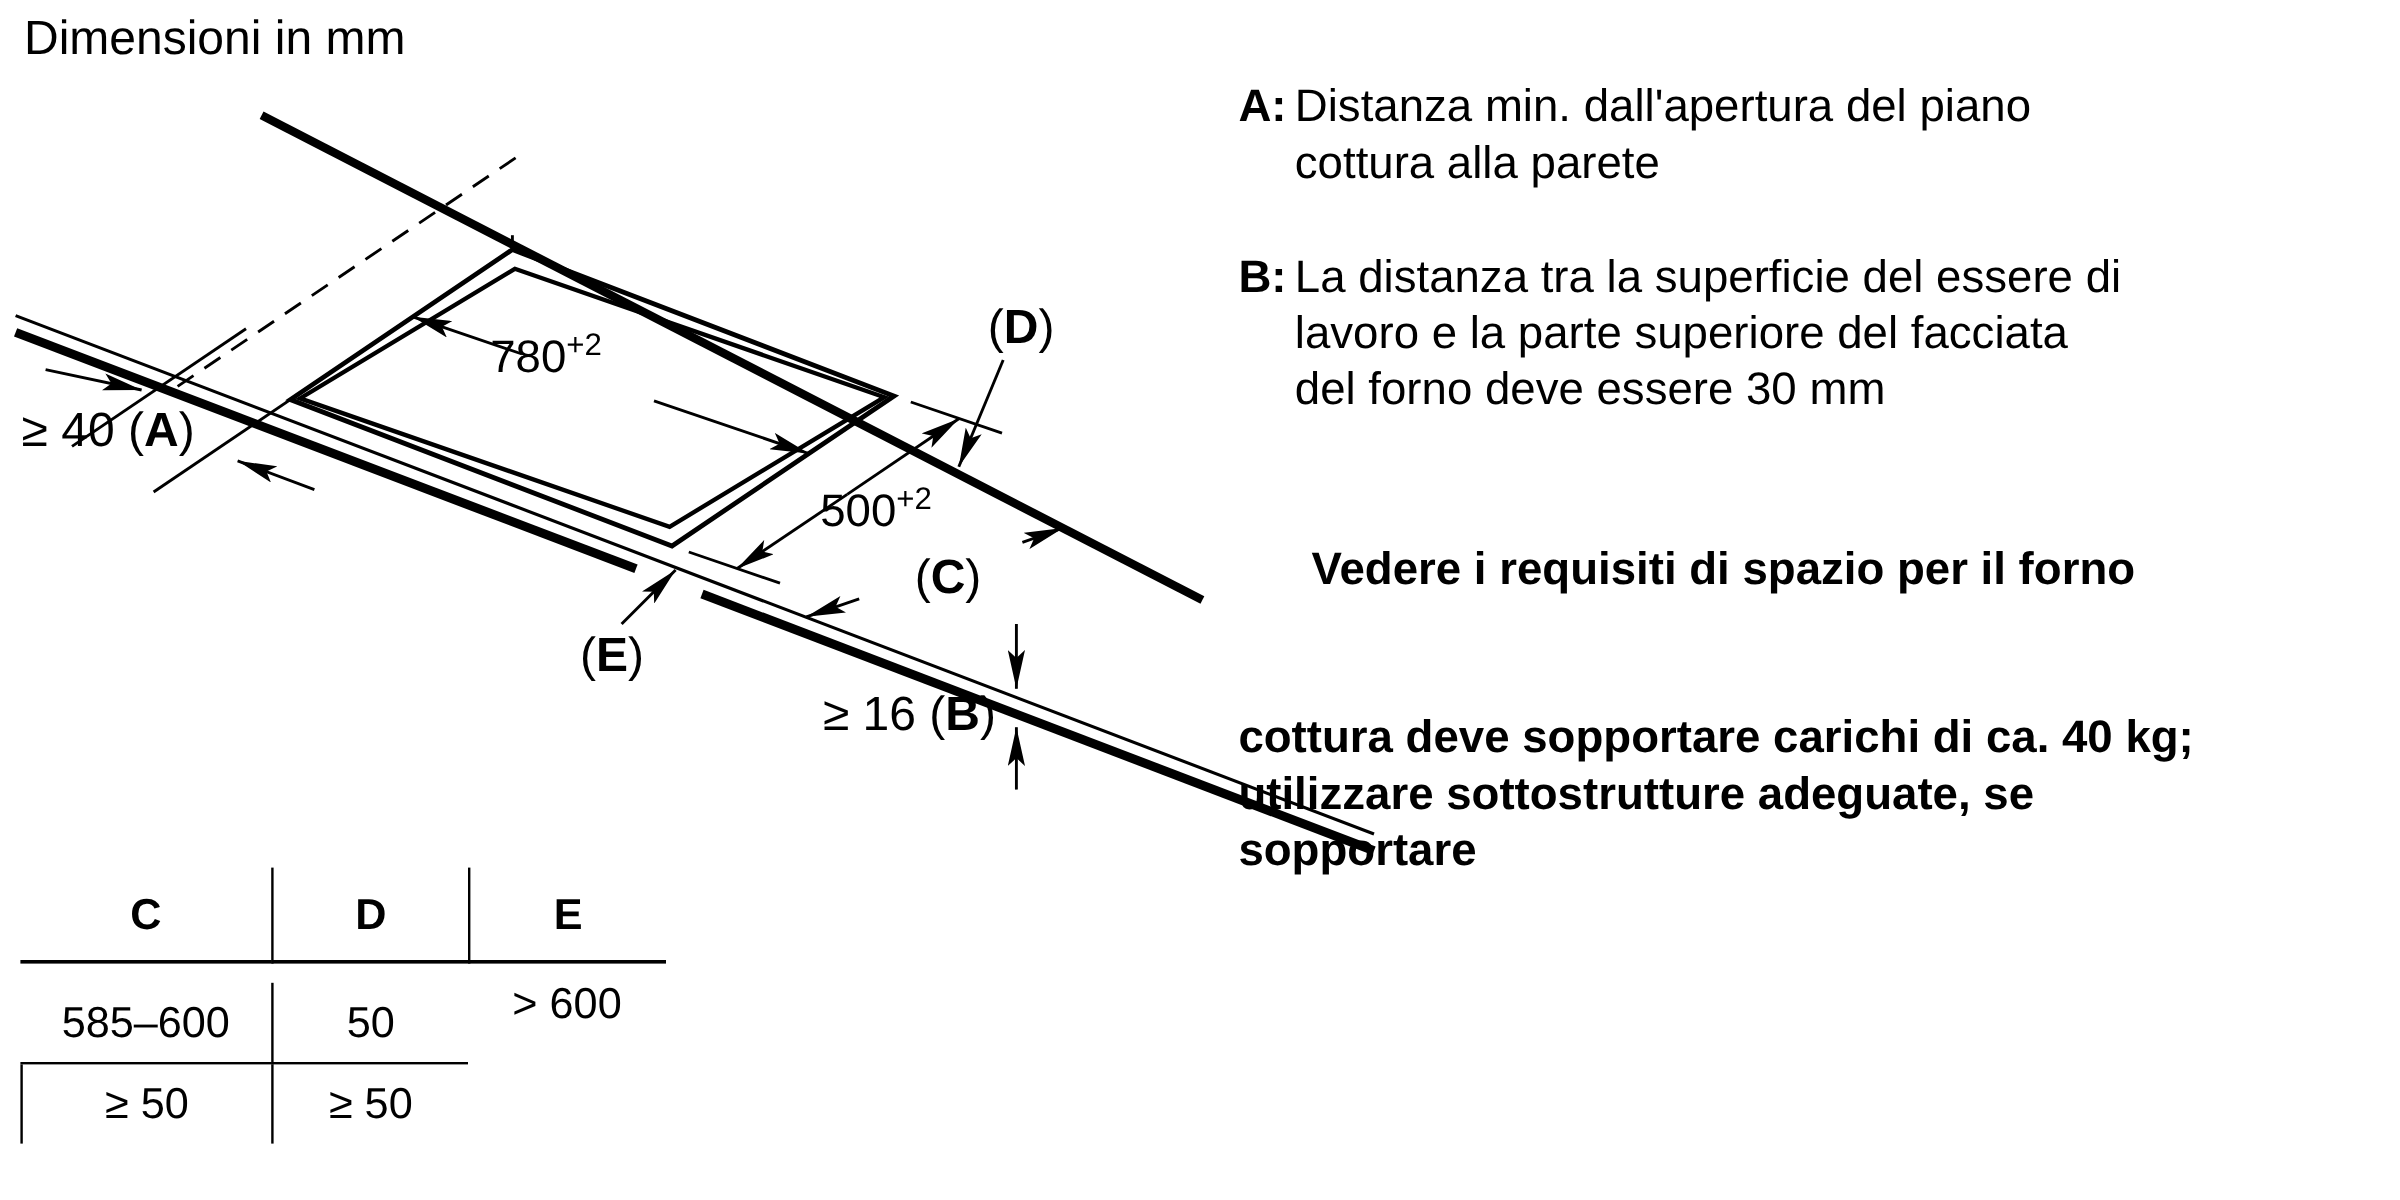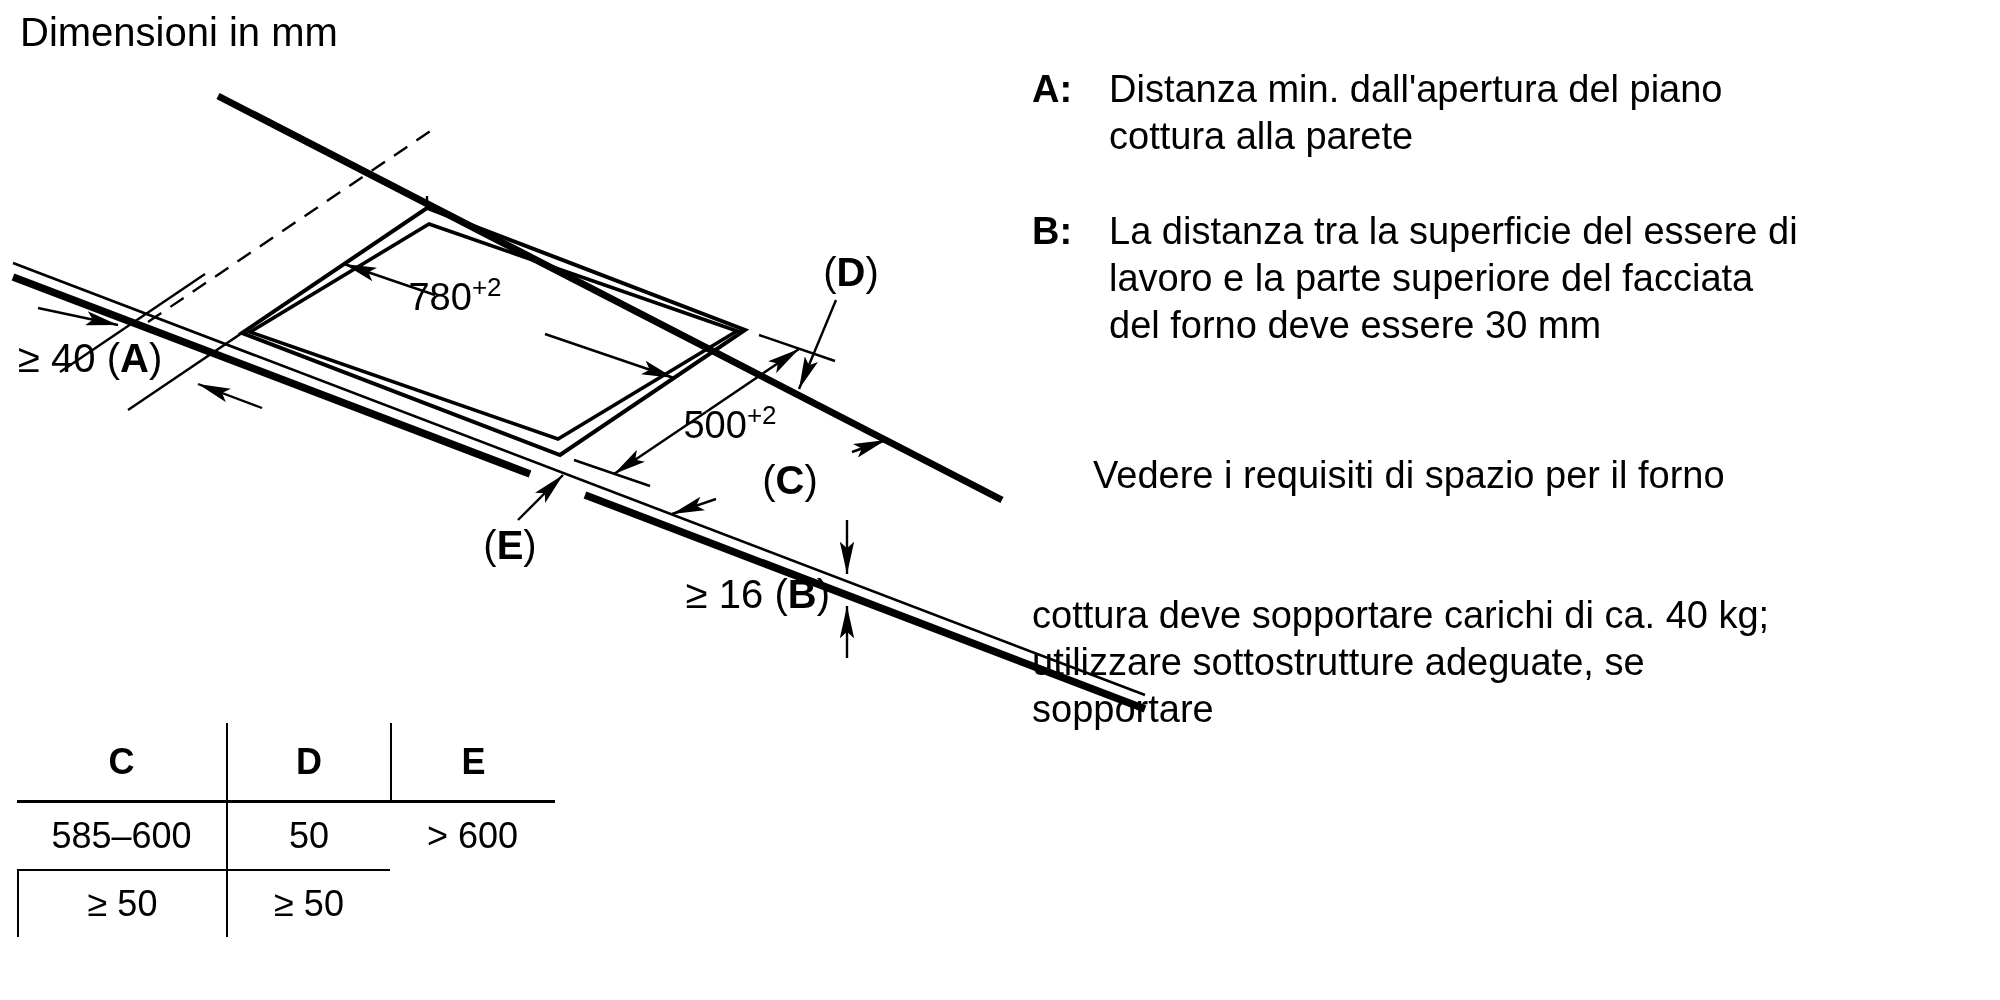--- a/index.html
+++ b/index.html
@@ -9,36 +9,36 @@
   }
   .page-title{
     position:absolute;left:20px;top:10px;font-size:40px;line-height:1.1;
   }
   svg text{font-family:"Liberation Sans", sans-serif;fill:#000;}
   .diagram{position:absolute;left:0;top:60px;}
 
   
   .note{position:absolute;font-size:38px;line-height:47px;}
   .note .hang{position:absolute;left:0;top:0;font-weight:bold;}
-  .note .body{margin-left:77px;}
-  .note.noindent .body{margin-left:0;}
+  .note .body{margin-left:47px;}
+  .note.noindent .body{margin-left:0;font-weight:bold;}
   .note .line{white-space:nowrap;}
 
   
   .spec-table{
     position:absolute;left:17px;top:723px;width:540px;
     display:grid;grid-template-columns:209px 164px 165px;
     font-size:36px;
   }
   .spec-table .cell{
     display:flex;align-items:center;justify-content:center;
     height:66px;
   }
   .spec-table .head{height:77px;font-weight:bold;border-bottom:3px solid #000;}
-  .spec-table .r1{border-bottom:2.5px solid #000;}
+  .spec-table .r1{border-bottom:2.5px solid #000;margin-top:16px;}
   .spec-table .colsep{border-left:2.5px solid #000;}
 </style>
 </head>
 <body>
 
 <div class="page-title">Dimensioni in mm</div>
 
 <svg class="diagram" width="1160" height="720" viewBox="0 60 1160 720">
   <defs>
     <marker id="ah" markerWidth="14" markerHeight="6" refX="13.5" refY="3" orient="auto" markerUnits="strokeWidth">

